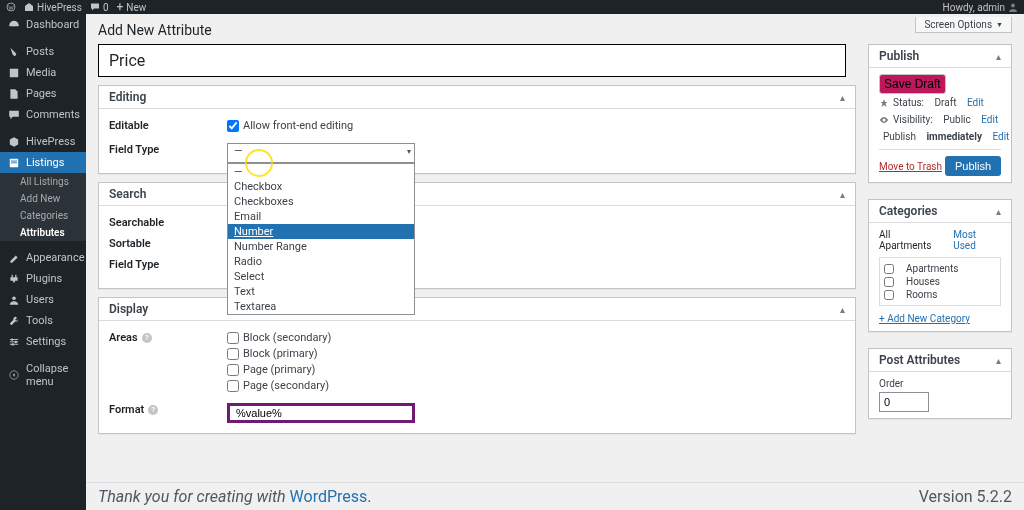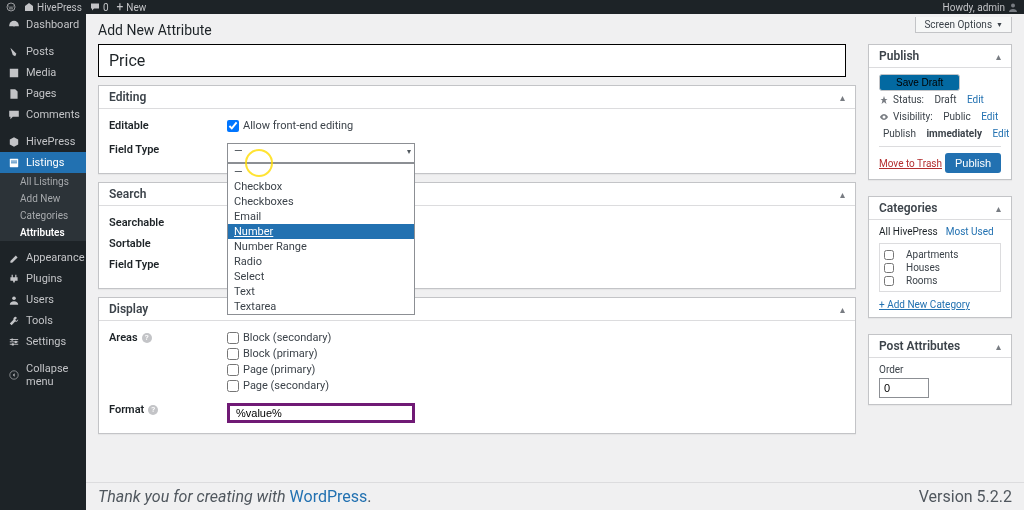--- a/index.html
+++ b/index.html
@@ -58,21 +58,21 @@
 .yellow-ring { position: absolute; width: 28px; height: 28px; border: 2px solid rgba(255,220,0,.8); border-radius: 50%; top: 6px; left: 18px; pointer-events: none; z-index: 101; }
 
 input.text-input { width: 188px; height: 20px; border: 3px solid #701a75; padding: 0 6px; font-size: 11px; }
 
 
 .pub-row { display: flex; align-items: center; gap: 4px; font-size: 10px; padding: 3px 0; color: #3c434a; }
 .pub-row .pub-icon { width: 10px; height: 10px; color: #787c82; }
 .pub-actions { display: flex; justify-content: space-between; align-items: center; padding-top: 6px; border-top: 1px solid #dcdcde; margin-top: 4px; }
 .pub-actions .trash { color: #b32d2e; text-decoration: underline; font-size: 10px; }
 .pub-actions .publish-btn { background: #2271b1; color: #fff; border: none; padding: 4px 10px; border-radius: 3px; font-size: 11px; cursor: pointer; }
-.save-draft-btn { background: #0369a1; border: 1px solid #c3c4c7; padding: 2px 16px; font-size: 10px; border-radius: 3px; cursor: pointer; }
+.save-draft-btn { background: #be185d; border: 1px solid #c3c4c7; padding: 2px 4px; font-size: 12px; border-radius: 3px; cursor: pointer; }
 
 .cat-tabs { display: flex; gap: 8px; font-size: 10px; margin-bottom: 6px; }
 .cat-tabs .cat-tab { color: #2271b1; cursor: pointer; }
 .cat-tabs .cat-tab.active { color: #1d2327; }
 .cat-list { border: 1px solid #dcdcde; padding: 4px; margin-bottom: 4px; }
 .cat-item { display: flex; align-items: center; gap: 12px; font-size: 10px; padding: 1px 0; }
 .cat-item input { width: 10px; height: 10px; }
 .add-new-cat { font-size: 10px; color: #2271b1; text-decoration: underline; }
 
 .order-input { width: 50px; height: 20px; border: 1px solid #8c8f94; padding: 0 4px; font-size: 11px; }
@@ -371,21 +371,21 @@
         </div>
       </div>
 
       <div class="postbox">
         <div class="postbox-header">
             <h2>Categories</h2>
             <span class="handle">▴</span>
           </div>
         <div class="inside">
           <div class="cat-tabs">
-            <span class="cat-tab active">All HivePress</span>
+            <span class="cat-tab active">All Apartments</span>
             <span class="cat-tab">Most Used</span>
           </div>
           <div class="cat-list">
             <label class="cat-item">
                 <input type="checkbox" style="">
                 <span>Apartments</span>
               </label>
             <label class="cat-item">
                 <input type="checkbox" style="">
                 <span>Houses</span>

